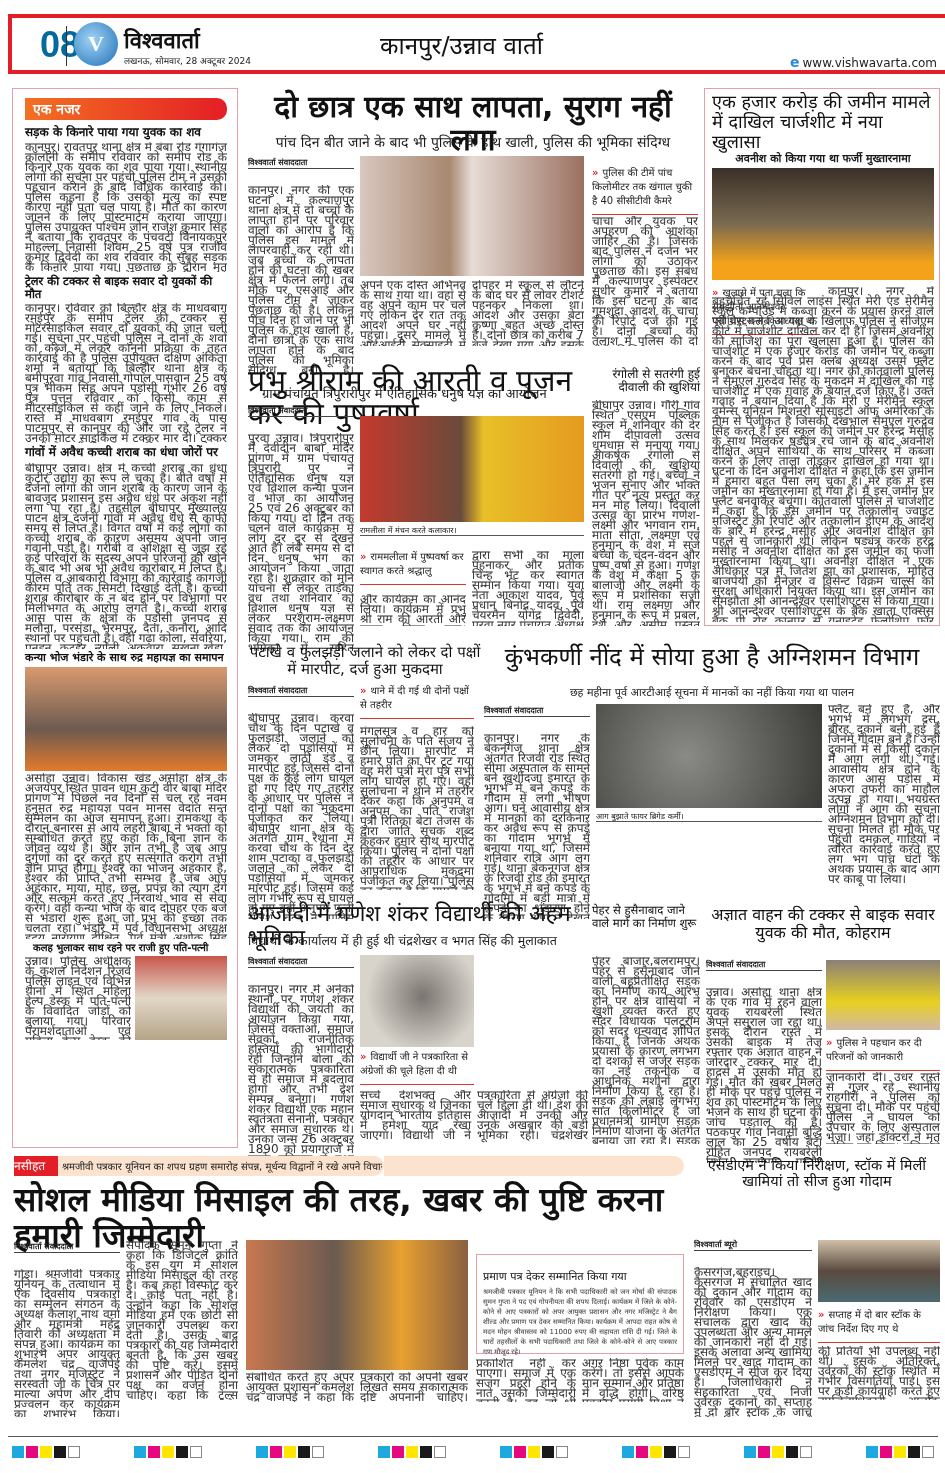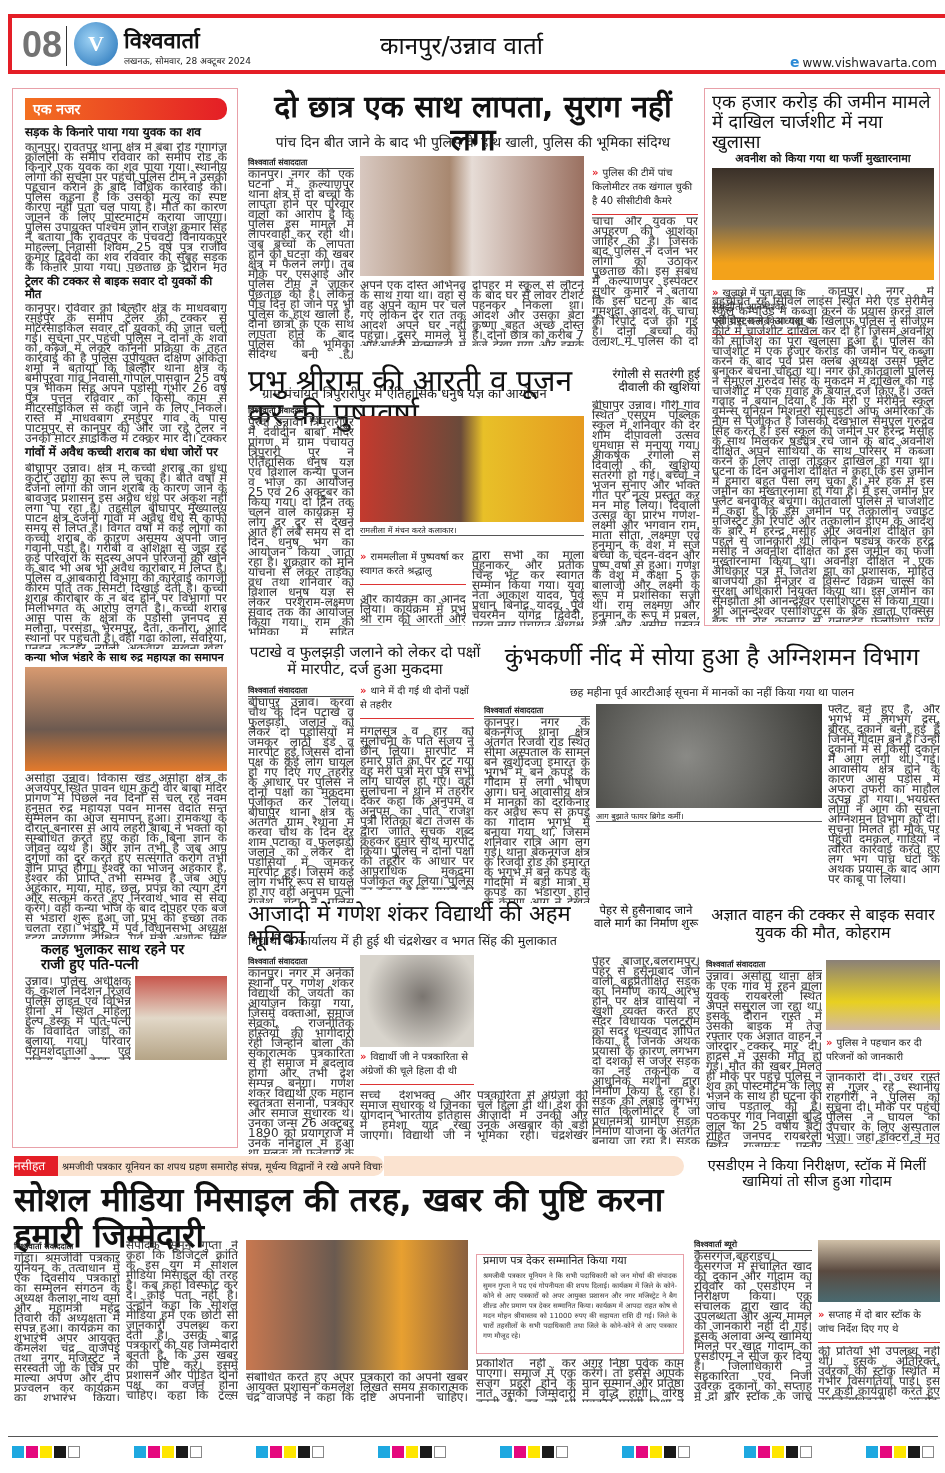--- a/index.html
+++ b/index.html
@@ -1,31 +1,31 @@
 <!DOCTYPE html>
 <html><head>
 <meta charset="utf-8">
 <style>
 *{box-sizing:border-box;margin:0;padding:0}
 body{width:945px;height:1473px;background:#fff;font-family:"DejaVu Sans",sans-serif;color:#1a1a1a;position:relative;overflow:hidden}
 .abs{position:absolute}
 .masthead{left:8px;top:14px;width:937px;height:60px;border-left:4px solid #e41e26;border-top:4px solid #e41e26;border-bottom:4px solid #e41e26;border-top-width:4px}
 .masthead .topline{position:absolute;left:-4px;top:-4px;width:34px;height:4px;background:#e41e26}
-.pg{left:22px;top:24px;font-family:"Liberation Sans",sans-serif;font-size:36px;font-weight:bold;color:#737373}
+.pg{left:40px;top:24px;font-family:"Liberation Sans",sans-serif;font-size:36px;font-weight:bold;color:#0369a1}
 .pgdiv{left:66px;top:26px;width:1px;height:40px;background:#333}
 .logo{left:74px;top:22px;width:44px;height:44px;border-radius:50%;background:radial-gradient(circle at 40% 40%,#9fd3f5,#1f6fb6);display:flex;align-items:center;justify-content:center;color:#fff;font-weight:bold;font-size:22px;font-family:"Liberation Serif",serif}
 .brand{left:124px;top:24px;font-size:22px;font-weight:bold;color:#111}
 .dateline{left:124px;top:54px;font-size:9px;color:#222}
 .section{left:380px;top:28px;font-size:24px;color:#111}
 .site{left:790px;top:54px;font-size:12px;color:#222}
 .site .e{color:#2b8ad6;font-weight:bold;font-size:14px;margin-right:3px}
 .box{border:1.5px solid #e8a0a8}
 .txt{font-size:12px;line-height:10px;color:#333;text-align:justify;overflow:hidden}
 .h1{font-weight:bold;color:#111;line-height:1.1}
-.by{font-size:8px;font-weight:bold;color:#222;border-bottom:1px solid #444;padding-bottom:1px;margin-bottom:0}
+.by{font-size:8px;font-weight:bold;color:#222;border-bottom:1px solid #444;padding-bottom:1px;margin-bottom:16px}
 .photo{background:linear-gradient(135deg,#8a7060,#4a3a30)}
 .quote{font-size:10px;line-height:14px;color:#222;border-bottom:1.5px solid #d33;padding-bottom:6px}
 .quote .ch{color:#e41e26;font-weight:bold;margin-right:4px}
 .caption{font-size:8px;color:#222;border-bottom:1px solid #555}
 .cmyk{display:flex;gap:2px;align-items:center}
 .cmyk span{width:12px;height:12px;display:inline-block}
 .rule{height:1px;background:#555}
 </style>
 </head>
 <body>
@@ -47,21 +47,21 @@
 <div class="abs" style="left:25px;top:126px;width:202px">
   <div class="h1" style="font-size:12px;margin-bottom:3px">सड़क के किनारे पाया गया युवक का शव</div>
   <div class="txt" style="height:130px">कानपुर। रावतपुर थाना क्षेत्र में बंबा रोड गंगागंज कॉलोनी के समीप रविवार को समीप रोड के किनारे एक युवक का शव पाया गया। स्थानीय लोगों की सूचना पर पहुंची पुलिस टीम ने उसकी पहचान कराने के बाद विधिक कार्रवाई की। पुलिस कहना है कि उसकी मृत्यु का स्पष्ट कारण नहीं पता चल पाया है। मौत का कारण जानने के लिए पोस्टमार्टम कराया जाएगा। पुलिस उपायुक्त पश्चिम जोन राजेश कुमार सिंह ने बताया कि रावतपुर के पंचवटी विनायकपुर मोहल्ला निवासी शिवम 25 वर्ष पुत्र राजीव कुमार द्विवेदी का शव रविवार की सुबह सड़क के किनारे पाया गया। पूछताछ के दौरान मृत युवक के परिवार वालों ने बताया कि शिवम नशे का आदी था। उसकी मौत कैसे हुई यह स्पष्ट नहीं हो पा रहा है। प्रथम दृष्टया ऐसा प्रतीत हो रहा है कि कोई जहरीला पदार्थ खाने से हुआ होगा। हालांकि मृत्यु का स्पष्ट कारण जानने के लिए परिवार से तहरीर लेकर आगे की विधिक कार्रवाई की जा रही है। पोस्टमार्टम रिपोर्ट आने पर कार्रवाई की जाएगी।</div>
   <div class="h1" style="font-size:11.5px;margin:3px 0">ट्रेलर की टक्कर से बाइक सवार दो युवकों की मौत</div>
   <div class="txt" style="height:140px">कानपुर। रविवार को बिल्हौर क्षेत्र के माधवबाग रम्ईपुर के समीप ट्रेलर की टक्कर से मोटरसाइकिल सवार दो युवकों की जान चली गई। सूचना पर पहुंची पुलिस ने दोनों के शवों को कब्जे में लेकर कानूनी प्रक्रिया के तहत कार्रवाई की है पुलिस उपायुक्त दक्षिण अंकिता शर्मा ने बताया कि बिल्हौर थाना क्षेत्र के बमीपुरवा गांव निवासी गोपाल पासवान 25 वर्ष पुत्र भीकम सिंह अपने पड़ोसी गंभीर 26 वर्ष पुत्र पुत्तन रविवार को किसी काम से मोटरसाइकिल से कहीं जाने के लिए निकले। रास्ते में माधवबाग रम्ईपुर गांव के पास पाटमपुर से कानपुर की ओर जा रहे ट्रेलर ने उनकी मोटर साइकिल में टक्कर मार दी। टक्कर इतनी तेज थी कि मोटरसाइकिल सवार गोपाल पासवान और गंभीर की घटनास्थल पर ही मौत हो गई। आस-पास के लोगों की सूचना पर पहुंची पुलिस टीम ने दोनों के शव कब्जे में लेकर परिवार को खबर दी तथा विधिक कार्रवाई शुरू कर दी। उधर खबर मिलते ही दोनों मृतकों के परिजन बदहवास हालत में मौके पर पहुंचे। पुलिस ने इस संबंध में तहरीर लेकर आगे की कार्रवाई करेगी।</div>
   <div class="h1" style="font-size:12px;margin:3px 0">गांवों में अवैध कच्ची शराब का धंधा जोरों पर</div>
   <div class="txt" style="height:186px">बीघापुर उन्नाव। क्षेत्र में कच्ची शराब का धंधा कुटीर उद्योग का रूप ले चुका है। बीते वर्षों में दर्जनों लोगों की जान शराब के कारण जाने के बावजूद प्रशासन इस अवैध धंधे पर अंकुश नहीं लगा पा रहा है। तहसील बीघापुर मुख्यालय पाटन क्षेत्र दर्जनों गांवों में अवैध धंधे से काफी समय से लिप्त है। विगत वर्षों में कई लोगों को कच्ची शराब के कारण असमय अपनी जान गंवानी पड़ी है। गरीबी व अशिक्षा से जूझ रहे कई परिवारों के सदस्य अपने परिजनों को खोने के बाद भी अब भी अवैध कारोबार में लिप्त है। पुलिस व आबकारी विभाग की कार्रवाई कागजी कोरम पूर्ति तक सिमटी दिखाई देती है। कच्ची शराब कारोबार के न बंद होने पर विभागों पर मिलीभगत के आरोप लगते है। कच्ची शराब आस पास के क्षेत्रों के पड़ोसी जनपद से मलौना, परसंडा, भैरमपुर, दैता, कनौरा, आदि स्थानों पर पहुंचती है। वहीं गढ़ा कोला, सेंवरिया, पनहन, कटहर, न्योली, अकवारा, सखना खेड़ा, केदार खेड़ा आदि गांवों में कच्ची शराब बनाने बेचने की कारोबार खूब फल फूल रहा है।</div>
   <div class="h1" style="font-size:11px;margin:3px 0">कन्या भोज भंडारे के साथ रुद्र महायज्ञ का समापन</div>
   <div class="photo" style="height:104px;background:linear-gradient(180deg,#d89a70,#6d5a50 60%,#e37a2c)"></div>
   <div class="txt" style="height:166px;margin-top:2px">असोहा उन्नाव। विकास खंड असोहा क्षेत्र के अजयपुर स्थित पावन धाम कुटी वीर बाबा मंदिर प्रांगण में पिछले नव दिनों से चल रहे नवम हनुमत रुद्र महायज्ञ पवन मानस वेदांत सन्त सम्मेलन का आज समापन हुआ। रामकथा के दौरान बनारस से आये लहरी बाबा ने भक्तों को सम्बोधित करते हुए कहा कि बिना ज्ञान के जीवन व्यर्थ है। और ज्ञान तभी है जब आप दुर्गुणों को दूर करते हुए सत्संगति करोगे तभी ज्ञान प्राप्त होगा। ईश्वर का भोजन अहंकार है, ईश्वर की प्राप्ति तभी सम्भव है जब आप अहंकार, माया, मोह, छल, प्रपंच को त्याग देंगे और सत्कर्म करते हुए निरवार्थ भाव से सेवा करेंगे। वहीं कन्या भोज के बाद दोपहर एक बजे से भंडारा शुरू हुआ जो प्रभु की इच्छा तक चलता रहा। भंडारे में पूर्व विधानसभा अध्यक्ष हृदय नारायण दीक्षित, पूर्व मंत्री अशोक सिंह बेबी, जिला पंचायत अध्यक्ष शकुन सिंह, शनि सिंह, उन्नाव बार अध्यक्ष सतीश शुक्ला, जिला पंचायत सदस्य अशोक सिंह, ब्लॉक प्रमुख बीघापुर पवन पासवान, प्रकाश सिंह, विधायक प्रतिनिधि मोहन सिंह, अखिल भारतीय ब्राह्मण महासभा के जिला अध्यक्ष विजय त्रिपाठी, आलोक पांडेय, पूर्व चेयरमैन गोल्डी गुप्ता, प्रधान विकास अवस्थी, प्रधान पुत्तू मिश्रा, प्रधान बिट्टू सिंह, प्रधान राजेश साहू सहित हजारों की संख्या में क्षेत्र के लोगों ने पहुंच कर प्रसाद ग्रहण किया।</div>
-  <div class="h1" style="font-size:14px;margin:3px 16px">कलह भुलाकर साथ रहने पर राजी हुए पति-पत्नी</div>
+  <div class="h1" style="font-size:10px;margin:3px 8px">कलह भुलाकर साथ रहने पर राजी हुए पति-पत्नी</div>
   <div style="display:flex;gap:4px">
     <div class="txt" style="height:84px;flex:1">उन्नाव। पुलिस अधीक्षक के कुशल निर्देशन रिजर्व पुलिस लाइन एवं विभिन्न थानों में स्थित महिला हेल्प डेस्क में पति-पत्नी के विवादित जोड़ों को बुलाया गया। परिवार परामर्शदाताओं एवं महिला हेल्प डेस्क की टीम द्वारा उनकी काउंसलिंग करते हुए उनके बीच उपजे विवाद को खत्म कराया गया। तथा परिवार को टूटने से बचाया। तदोपरान्त महिला थाना से 08, परिवार परामर्श केन्द्र से 06, सोहरामऊ से 04, अचलगंज से 03 बांगरमऊ से 01 जोड़े को बिना विवाद साथ रहने के वादे के साथ विदा किया गया। उपरोक्त पुनीत कार्य में डाक्टर आशीष श्रीवास्तव प्रभारी परिवार परामर्श समिति एवं सलाहकारों में श्रीमती राबिहा उमर, श्रीमती तबस्सुम नफीस, डाक्टर शशि रंजना अग्निहोत्री, डाक्टर एस के पाण्डेय, संजय चौरसिया, डाक्टर अबरार अली, डाक्टर समीर अहमद, शिवेन्द्र सिंह, स्वास्तिक मिश्रा व पुलिस टीम से निरीक्षक संतोष कुमारी सिंह, महिला थानाध्यक्ष अर्चना, महिला उप निरीक्षक भार्गवी, महिला कांस्टेबल पूजा शर्मा, अंशू रानी, साधना देवी, मीनू सोलंकी, अंजुला त्रिपाठी, शकुंतला, सोनी मिश्रा, सोनिया, पूजा यादव, शशि वर्मा का विशेष योगदान रहा।</div>
     <div style="width:92px;height:84px;background:linear-gradient(180deg,#c8564c,#e2d8c8 50%,#b5a486)"></div>
   </div>
 </div>
 
 <div class="abs h1" style="left:248px;top:90px;width:450px;font-size:30px;text-align:center">दो छात्र एक साथ लापता, सुराग नहीं लगा</div>
 <div class="abs" style="left:248px;top:132px;width:450px;font-size:14px;text-align:center">पांच दिन बीत जाने के बाद भी पुलिस के हाथ खाली, पुलिस की भूमिका संदिग्ध</div>
 <div class="abs" style="left:248px;top:156px;width:106px">
   <div class="by">विश्ववार्ता संवाददाता</div>
@@ -116,21 +116,21 @@
 <div class="abs h1" style="left:248px;top:902px;width:340px;font-size:22px;font-weight:normal">आजादी में गणेश शंकर विद्यार्थी की अहम भूमिका</div>
 <div class="abs" style="left:248px;top:932px;width:340px;font-size:12.5px">विद्यार्थी के कार्यालय में ही हुई थी चंद्रशेखर व भगत सिंह की मुलाकात</div>
 <div class="abs" style="left:248px;top:955px;width:106px">
   <div class="by">विश्ववार्ता संवाददाता</div>
   <div class="txt" style="height:186px">कानपुर। नगर में अनेकों स्थानों पर गणेश शंकर विद्यार्थी की जयंती का आयोजन किया गया, जिसमें वक्ताओं, समाज सेवकों, राजनीतिक हस्तियों की भागीदारी रही जिन्होंने बोला की सकारात्मक पत्रकारिता से ही समाज में बदलाव होगा और तभी देश सम्पन्न बनेगा। गणेश शंकर विद्यार्थी एक महान स्वतंत्रता सेनानी, पत्रकार और समाज सुधारक थे। उनका जन्म 26 अक्टूबर 1890 को प्रयागराज में उनके ननिहाल में हुआ था मूलतः वो फतेहपुर के रहने वाले थे उन्होंने कई पत्रिकाओं और अखबारों का संपादन किया, जिनमें प्रताप और भारती प्रमुख थे। उन्होंने अपने लेखन के माध्यम से समाज में जागृति और स्वतंत्रता की भावना को</div>
 </div>
 <div class="abs" style="left:360px;top:955px;width:114px;height:92px;background:radial-gradient(circle at 55% 45%,#7a7570,#d8d4cc 70%)"></div>
 <div class="abs quote" style="left:360px;top:1050px;width:114px"><span class="ch">»</span><span>विद्यार्थी जी ने पत्रकारिता से अंग्रेजों की चूले हिला दी थी</span></div>
 <div class="abs txt" style="left:360px;top:1090px;width:228px;height:54px;column-count:2;column-gap:6px">सच्चे देशभक्त और समाज सुधारक थे जिनका योगदान भारतीय इतिहास में हमेशा याद रखा जाएगा। विद्यार्थी जी ने पत्रकारिता से अंग्रेजों की चूलें हिला दी थीं। देश की आजादी में उनकी और उनके अखबार की बड़ी भूमिका रही। चंद्रशेखर आजाद और भगतसिंह की पहली मुलाकात विद्यार्थी जी के कार्यालय में ही हुई थी बताया जाता है कि उस समय के सभी प्रमुख क्रांतिकारी विद्यार्थी जी के सम्पर्क में थे और उत्तर भारत से लेकर पंजाब तक अंग्रेजों के खिलाफ किये जा रहे आंदोलन की रणनीति उनके यहां ही तय होती थी। वक्ताओं ने कहा की विद्यार्थी जी के मार्ग पर चलकर समाज में बदलाव लाया जा सकता है। उनकी पत्रकारिता बदलाव के लिए थी और उन्होंने इसे साबित भी किया था।</div>
 
-<div class="abs h1" style="left:592px;top:904px;width:108px;font-size:11.5px;font-weight:normal;text-align:center">पेहर से हुसैनाबाद जाने वाले मार्ग का निर्माण शुरू</div>
+<div class="abs h1" style="left:592px;top:904px;width:108px;font-size:11.5px;font-weight:normal;">पेहर से हुसैनाबाद जाने वाले मार्ग का निर्माण शुरू</div>
 <div class="abs txt" style="left:592px;top:956px;width:108px;height:188px">पेहर बाजार,बलरामपुर। पेहर से हुसैनाबाद जाने वाली बहुप्रतीक्षित सड़क का निर्माण कार्य आरंभ होने पर क्षेत्र वासियों ने खुशी व्यक्त करते हुए सदर विधायक पलटूराम को सदर धन्यवाद ज्ञापित किया है जिनके अथक प्रयासों के कारण लगभग दो दशकों से जर्जर सड़क का नई तकनीक व आधुनिक मशीनों द्वारा निर्माण किया है रहा है। सड़क की लंबाई लगभग सात किलोमीटर है जो प्रधानमंत्री ग्रामीण सड़क निर्माण योजना के अंतर्गत बनाया जा रहा है। सड़क की पटरियों को भी चौड़ा किया गया है। इस अवसर पर डॉ बृजेन्द्र मौर्य, आजाद मौर्य, दानिश सिद्दीकी, विश्वनाथ, मंगराम,मंगल मौर्य, कुन्नान वर्मा, मुन्नान वर्मा, घनश्याम यादव, राजू यादव,मोहित श्रीवास्तव, एजाज अहमद मेवालाल यादव ने सदर विधायक को धन्यवाद ज्ञापित किया।</div>
 
 <div class="abs h1" style="left:706px;top:906px;width:234px;font-size:16px;font-weight:normal;text-align:center">अज्ञात वाहन की टक्कर से बाइक सवार युवक की मौत, कोहराम</div>
 <div class="abs" style="left:706px;top:958px;width:116px">
   <div class="by">विश्ववार्ता संवाददाता</div>
   <div class="txt" style="height:176px">उन्नाव। असोहा थाना क्षेत्र के एक गांव में रहने वाला युवक रायबरेली स्थित अपने ससुराल जा रहा था। इसके दौरान रास्ते में उसकी बाइक में तेज रफ्तार एक अज्ञात वाहन ने जोरदार टक्कर मार दी। हादसे में उसकी मौत हो गई। मौत की खबर मिलते ही मौके पर पहुंचे पुलिस ने शव को पोस्टमार्टम के लिए भेजने के साथ ही घटना की जांच पड़ताल की है। पठकपुर गांव निवासी बुद्धि लाल का 25 वर्षीय बेटा रोहित जनपद रायबरेली स्थित राजामऊ पस्तौर अपने ससुराल जा रहा था।</div>
 </div>
 <div class="abs" style="left:826px;top:960px;width:114px;height:70px;background:linear-gradient(180deg,#8a8078,#e8d020 60%,#d0b8a8)"></div>
 <div class="abs quote" style="left:826px;top:1036px;width:114px"><span class="ch">»</span><span>पुलिस ने पहचान कर दी परिजनों को जानकारी</span></div>
 <div class="abs txt" style="left:826px;top:1072px;width:114px;height:72px">जानकारी दी। उधर रास्ते से गुजर रहे स्थानीय राहगीरों ने पुलिस को सूचना दी। मौके पर पहुंची पुलिस ने घायल को उपचार के लिए अस्पताल भेजा। जहां डॉक्टरों ने मृत घोषित कर दिया। पुलिस ने पहचान कर परिजनों को जानकारी दी। पहचान होने के बाद परिजनों में कोहराम मच गया।</div>
@@ -141,21 +141,21 @@
 <div class="abs" style="left:384px;top:1156px;width:300px;height:20px;background:#fbe3d0;border-radius:0 10px 10px 0"></div>
 <div class="abs h1" style="left:14px;top:1182px;width:672px;font-size:33px">सोशल मीडिया मिसाइल की तरह, खबर की पुष्टि करना हमारी जिम्मेदारी</div>
 
 <div class="abs" style="left:14px;top:1240px;width:106px">
   <div class="by">विश्ववार्ता संवाददाता</div>
   <div class="txt" style="height:148px">गोंडा। श्रमजीवी पत्रकार यूनियन के तत्वाधान में एक दिवसीय पत्रकारों का सम्मेलन संगठन के अध्यक्ष कैलाश नाथ वर्मा और महामंत्री महेंद्र तिवारी की अध्यक्षता में संपन्न हुआ। कार्यक्रम का शुभारंभ अपर आयुक्त कमलेश चंद्र वाजपेई तथा नगर मजिस्ट्रेट ने सरस्वती जी के चित्र पर माल्या अर्पण और दीप प्रज्वलन कर कार्यक्रम का शुभारंभ किया। जिसमें तमाम मूर्धन्य विद्वानों ने गोष्ठी में अपने विचार व्यक्त किये। इसके बाद संगठन की पत्रिका यादगार 2024 का विमोचन किया गया। श्रमजीवी पत्रकार यूनियन के कार्यक्रम में उपस्थित पत्रकारों को संबोधित करते हुए दैनिक जनमोर्चा की</div>
 </div>
 <div class="abs txt" style="left:126px;top:1240px;width:112px;height:160px">संपादक सुमन गुप्ता ने कहा कि डिजिटल क्रांति के इस युग में सोशल मीडिया मिसाइल की तरह है। कब कहां विस्फोट कर दे। कोई पता नहीं है। उन्होंने कहा कि सोशल मीडिया हमें एक छोटी सी जानकारी उपलब्ध करा देती है। उसके बाद पत्रकारों की यह जिम्मेदारी बनती है, कि उस खबर की पुष्टि करें। इसमें प्रशासन और पीड़ित दोनों पक्ष का वर्जन होना चाहिए। कहा कि टूल्स माध्यम हो सकता है। लेकिन पत्रकारिता नहीं है। आगे कहा कि आज के दौर में हमें यह देखने को मिल रहा है। कि एक जैसी खबरें लगभग अखबारों में छप जाती है। पहले ऐसा नहीं होता था। यह एजेंडा फैल चला रहा है। इस पर हमें विचार करना होगा। कार्यक्रम को</div>
 <div class="abs" style="left:246px;top:1240px;width:222px;height:130px;background:linear-gradient(90deg,#c87850,#6a5a50 40%,#e8a030 70%,#8a6040)"></div>
 <div class="abs txt" style="left:246px;top:1372px;width:222px;height:30px;column-count:2;column-gap:6px">संबोधित करते हुए अपर आयुक्त प्रशासन कमलेश चंद्र वाजपेई ने कहा कि पत्रकारों को अपनी खबर लिखते समय सकारात्मक दृष्टि अपनानी चाहिए। क्योंकि खामियों को उजागर करना उनका काम है। हमें ऐसी खबरों से बचना चाहिए। जिससे समाज पर प्रतिकूल प्रभाव पड़ने की संभावना है। इसी क्रम में नगर मजिस्ट्रेट ने कहा कि पत्रकार को किसी का मित्र नहीं होना चाहिए। यदि कोई पत्रकार किसी का मित्र हो जाता है। तो वह सत्य की खबरों को</div>
-<div class="abs box" style="left:476px;top:1254px;width:208px;height:100px;padding:0 6px">
+<div class="abs box" style="left:476px;top:1254px;width:208px;height:100px;padding:16px 6px">
   <div class="h1" style="font-size:11px;font-weight:normal;margin-bottom:4px">प्रमाण पत्र देकर सम्मानित किया गया</div>
   <div class="txt" style="height:72px;font-size:7px">श्रमजीवी पत्रकार यूनियन ने कि सभी पदाधिकारी को जन मोर्चा की संपादक सुमन गुप्ता ने पद एवं गोपनीयता की शपथ दिलाई। कार्यक्रम में जिले के कोने-कोने से आए पत्रकारों को अपर आयुक्त प्रशासन और नगर मजिस्ट्रेट ने बैग शील्ड और प्रमाण पत्र देकर सम्मानित किया। कार्यक्रम में आपदा राहत कोष से मदन मोहन श्रीवास्तव को 11000 रुपए की सहायता राशि दी गई। जिले के चारों तहसीलों के सभी पदाधिकारी तथा जिले के कोने-कोने से आए पत्रकार गण मौजूद रहे।</div>
 </div>
 <div class="abs txt" style="left:476px;top:1358px;width:100px;height:44px">प्रकाशित नहीं कर पाएगा। समाज में एक सजग प्रहरी होने के नाते उसकी जिम्मेदारी बनती है। वह जो भी लिख रहा है। वह सत्य से परे ना हो। वरिष्ठ पत्रकार तेज प्रताप सिंह ने कहा कि पत्रकारिता एक सम्मानित पेशा है। इसमें पैसा नहीं सम्मान मिलता है। ऐसे में आप जिस भी क्षेत्र में है। उस क्षेत्र में</div>
 <div class="abs txt" style="left:582px;top:1358px;width:102px;height:44px">अगर निष्ठा पूर्वक काम करेंगे। तो इससे आपके मान सम्मान और प्रतिष्ठा में वृद्धि होगी। वरिष्ठ पत्रकार एसपी मिश्रा ने कहा कि पत्रकारों को अपने दायित्व का निर्वहन पूरी जिम्मेदारी के साथ करना चाहिए। रजा हुसैन रिजवी, राजीव रस्तोगी ने भी संबोधित किया। संचालन के के श्रीवास्तव ने किया।</div>
 
 <div class="abs h1" style="left:694px;top:1158px;width:246px;font-size:14.5px;font-weight:normal;text-align:center">एसडीएम ने किया निरीक्षण, स्टॉक में मिलीं खामियां तो सीज हुआ गोदाम</div>
 <div class="abs" style="left:694px;top:1238px;width:118px">
   <div class="by">विश्ववार्ता ब्यूरो</div>
   <div class="txt" style="height:150px">कैसरगंज,बहराइच। कैसरगंज में संचालित खाद की दुकान और गोदाम का रविवार को एसडीएम ने निरीक्षण किया। एक संचालक द्वारा खाद की उपलब्धता और अन्य मामले की जानकारी नहीं दी गई। इसके अलावा अन्य खामियां मिलने पर खाद गोदाम को एसडीएम ने सीज कर दिया है। जिलाधिकारी ने सहकारिता एवं निजी उर्वरक दुकानों को सप्ताह में दो बार स्टॉक के जांच निर्देश दिए थे। इसी क्रम में रविवार को एसडीएम ने कैसरगंज के हुजूरपुर रोड स्थित अमर बीज भंडार का आकस्मिक निरीक्षण किया। निरीक्षण में विक्रय रजिस्टर में गंभीर अनियमितताएं पाई गईं, जिनमें कृषकों के दूरभाष नंबर और खतौनी का क्षेत्रफल दर्ज न होना शामिल है। साथ ही कृषकों की खतौनी</div>

